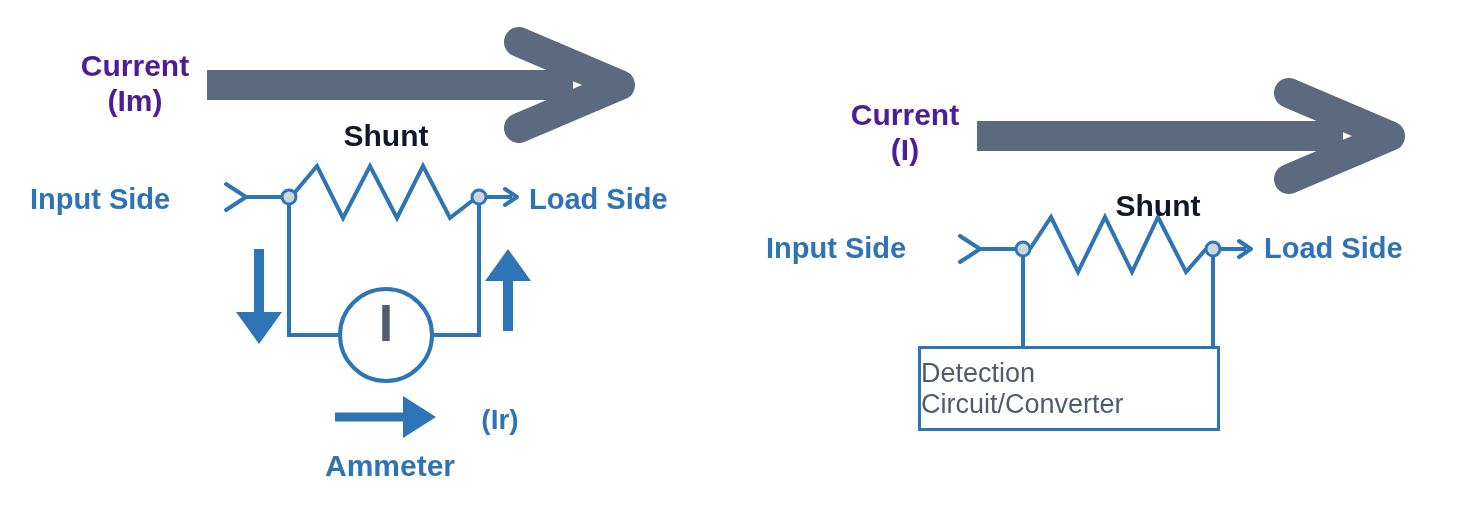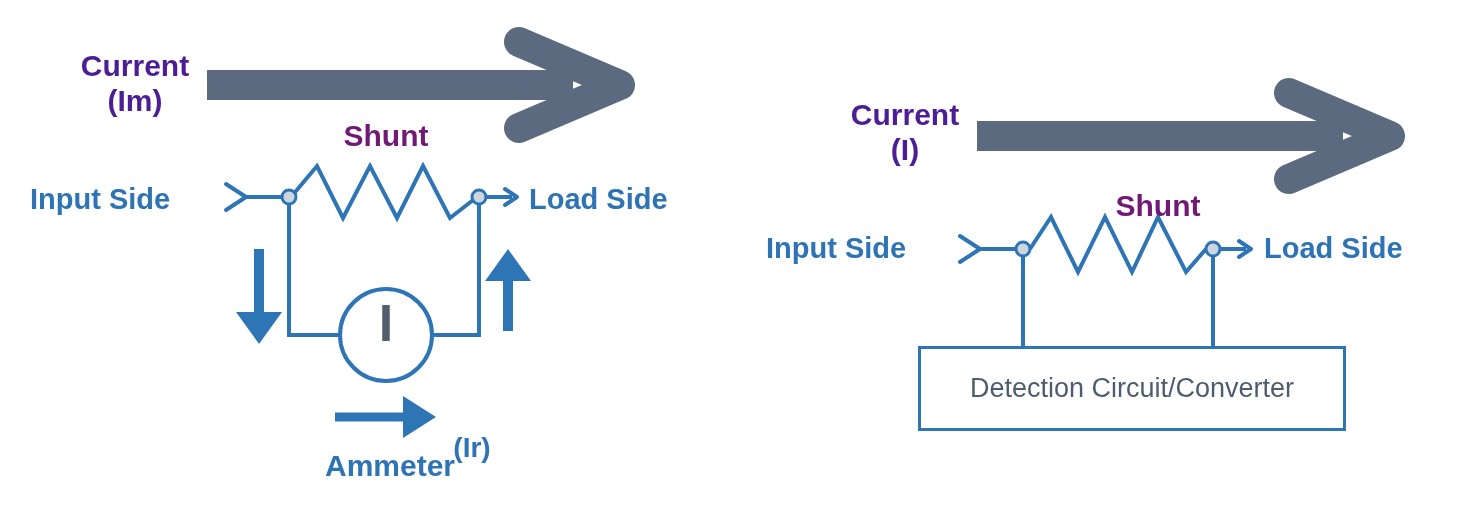--- a/index.html
+++ b/index.html
@@ -19,31 +19,31 @@
   .wire         { stroke: #2E75B6; stroke-width: 4; fill: none; }
   .wire-round   { stroke: #2E75B6; stroke-width: 4; fill: none; stroke-linecap: round; stroke-linejoin: round; }
   .blue-fill    { fill: #2E75B6; }
   .blue-thick   { stroke: #2E75B6; fill: none; }
   .terminal     { fill: #CDD5DE; stroke: #2E75B6; stroke-width: 3; }
   .meter-circle { fill: #ffffff; stroke: #2E75B6; stroke-width: 4; }
 
   
   .lbl { position: absolute; line-height: 35px; }
   .gray-title  { color: #4c1d95; font-size: 30px; font-weight: bold; text-align: center; }
-  .black-title { color: #701a75; font-size: 30px; font-weight: bold; text-align: center; }
+  .black-title { color: #0f172a; font-size: 30px; font-weight: bold; text-align: center; }
   .blue-lbl    { color: #2E74B5; font-size: 29px; font-weight: bold; }
   .t-right  { text-align: left; }
   .t-center { text-align: center; }
   .meter-symbol {
     position: absolute; color: #515E70; font-size: 52px; font-weight: bold;
     line-height: 52px; text-align: center;
   }
   .detect-box {
     position: absolute;
-    left: 918px; top: 346px; width: 428px; height: 85px;
+    left: 918px; top: 346px; width: 302px; height: 85px;
     box-sizing: border-box;
     border: 3px solid #2E75B6;
     background: #ffffff;
     display: flex; align-items: center; justify-content: center;
     color: #4E5C6F; font-size: 27px; font-weight: normal;
   }
 </style>
 </head>
 <body>
 
@@ -114,21 +114,21 @@
   </div>
 
   <div class="lbl black-title" style="left:330px; top:118px; width:112px;">Shunt</div>
 
   <div class="lbl blue-lbl t-right" style="left:30px; top:182px; width:180px;">Input Side</div>
 
   <div class="lbl blue-lbl" style="left:529px; top:182px; width:180px;">Load Side</div>
 
   <div class="meter-symbol" style="left:374px; top:297px; width:24px;">I</div>
 
-  <div class="lbl blue-lbl t-center" style="left:437px; top:402px; width:70px; font-size:28px;margin-top:28px;">(Ir)</div>
+  <div class="lbl blue-lbl t-center" style="left:465px; top:402px; width:70px; font-size:28px;">(Ir)</div>
 
   <div class="lbl blue-lbl t-center" style="left:304px; top:448px; width:172px; font-size:30px;">Ammeter</div>
 
   <div class="lbl gray-title" style="left:815px; top:97px; width:180px;">
     <span style="display:block">Current</span>
     <span style="display:block">(I)</span>
   </div>
 
   <div class="lbl black-title" style="left:1102px; top:188px; width:112px;">Shunt</div>
 

